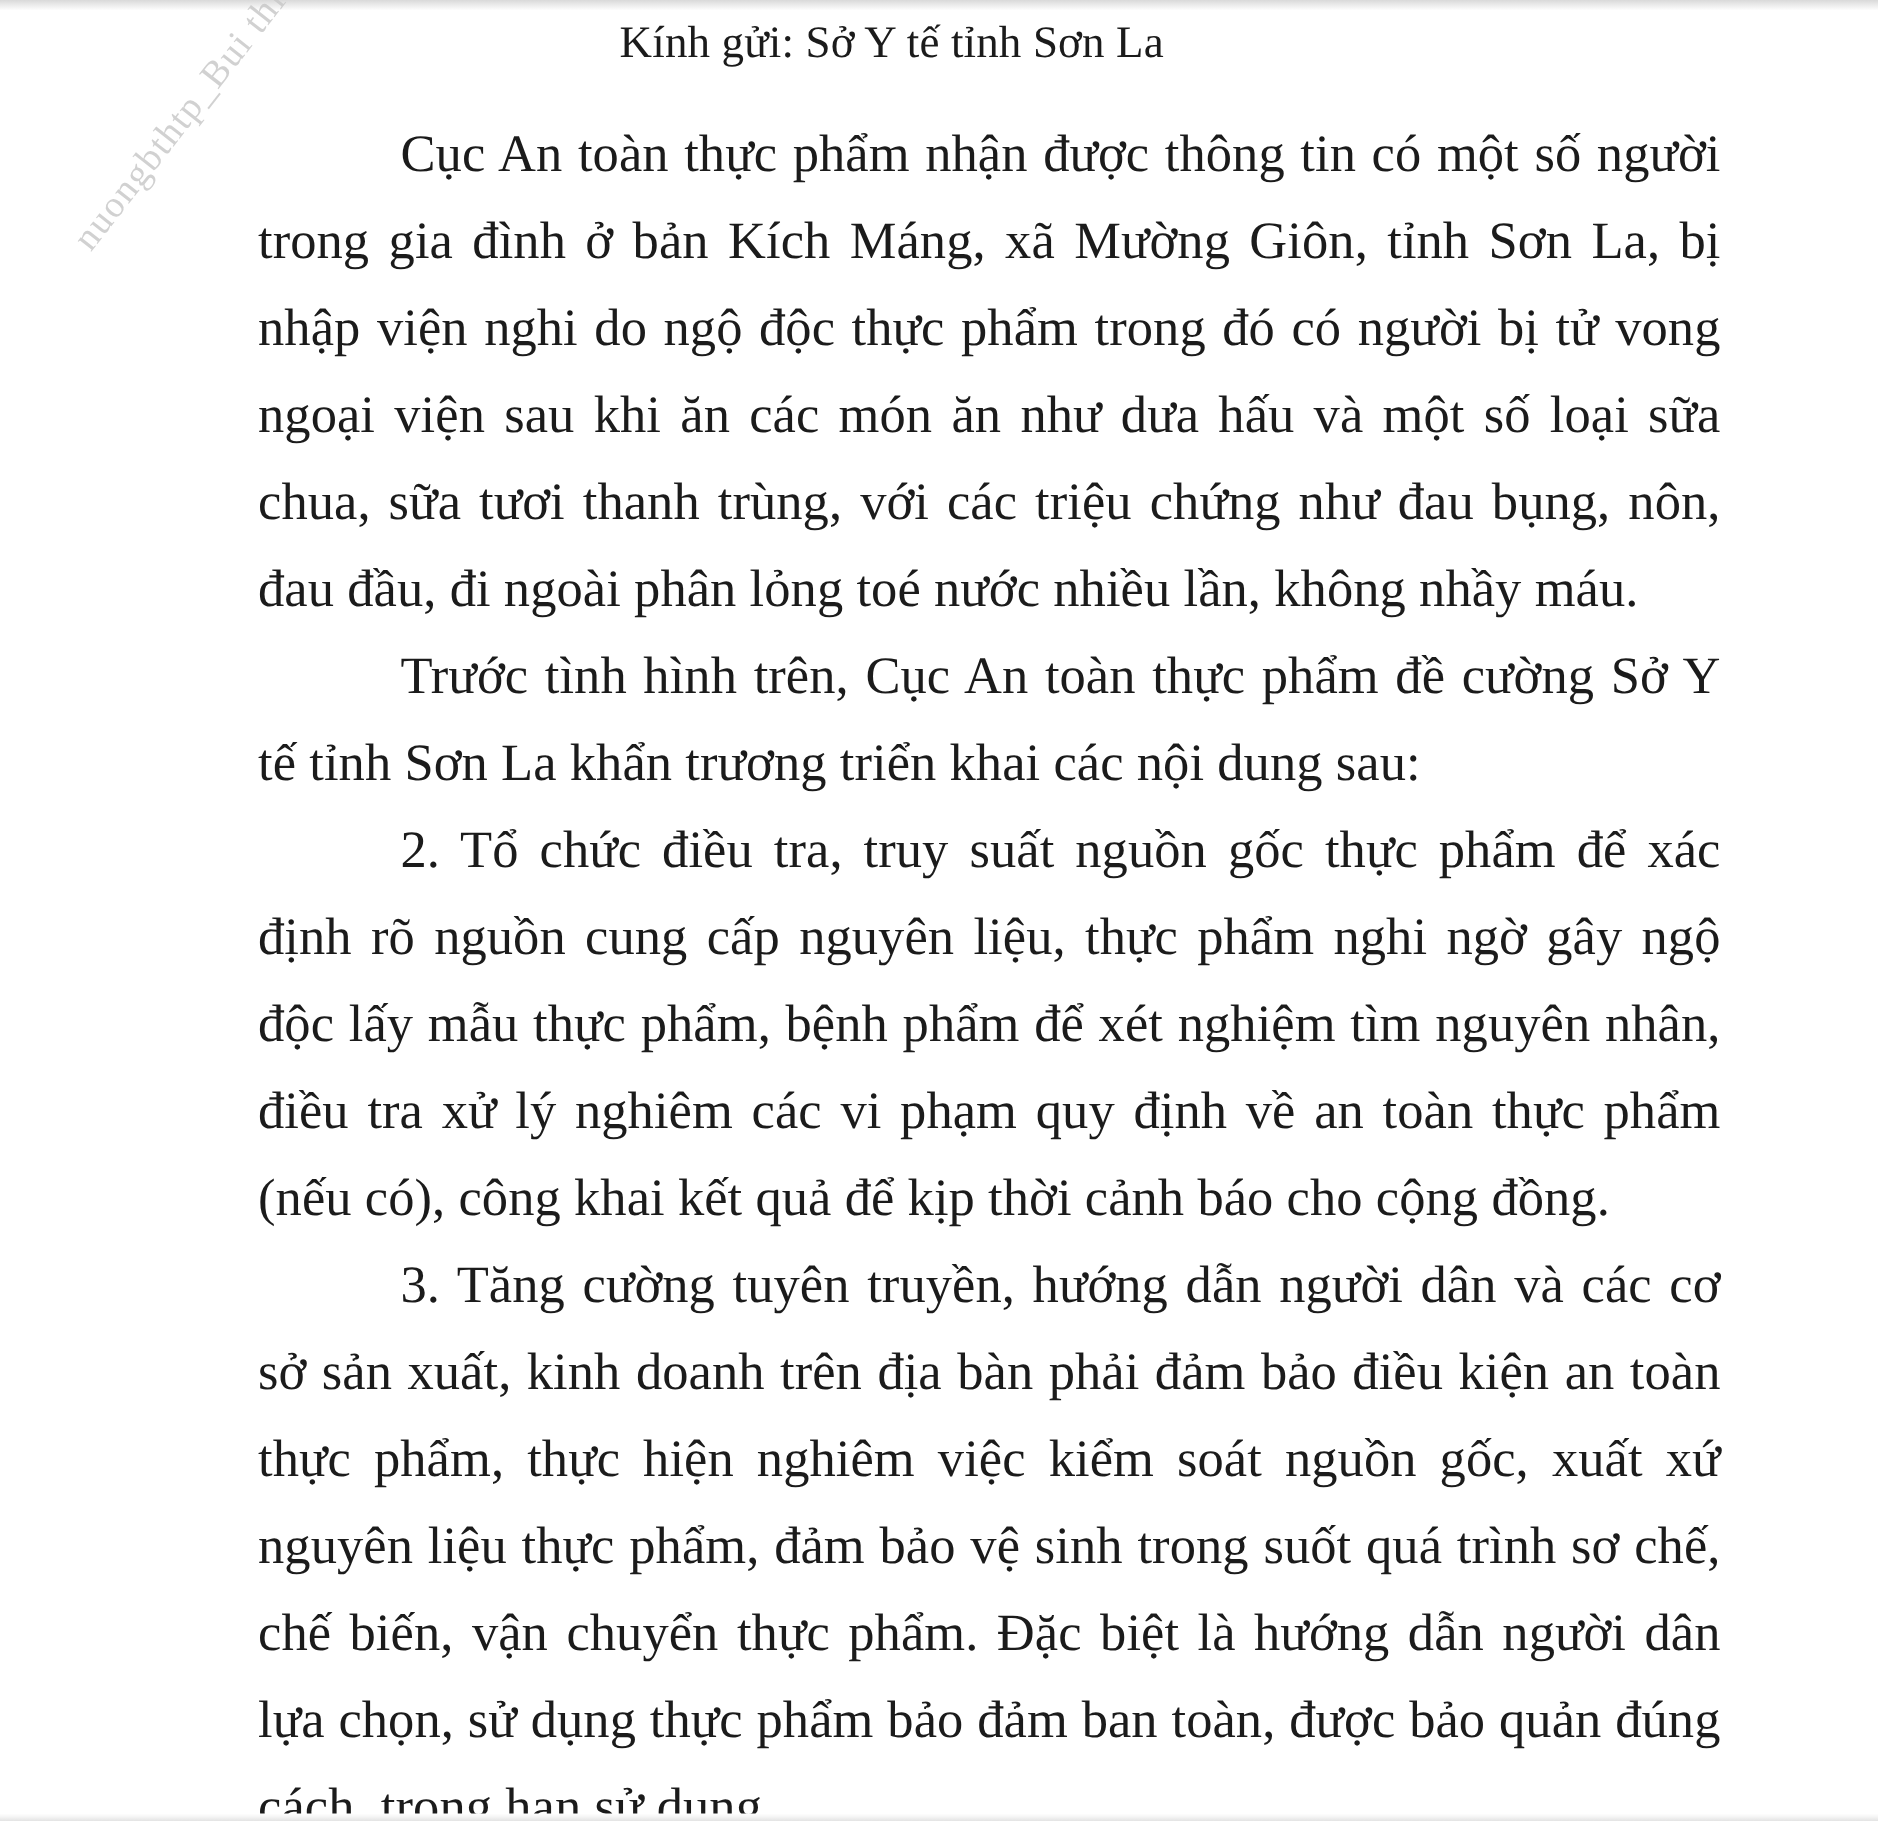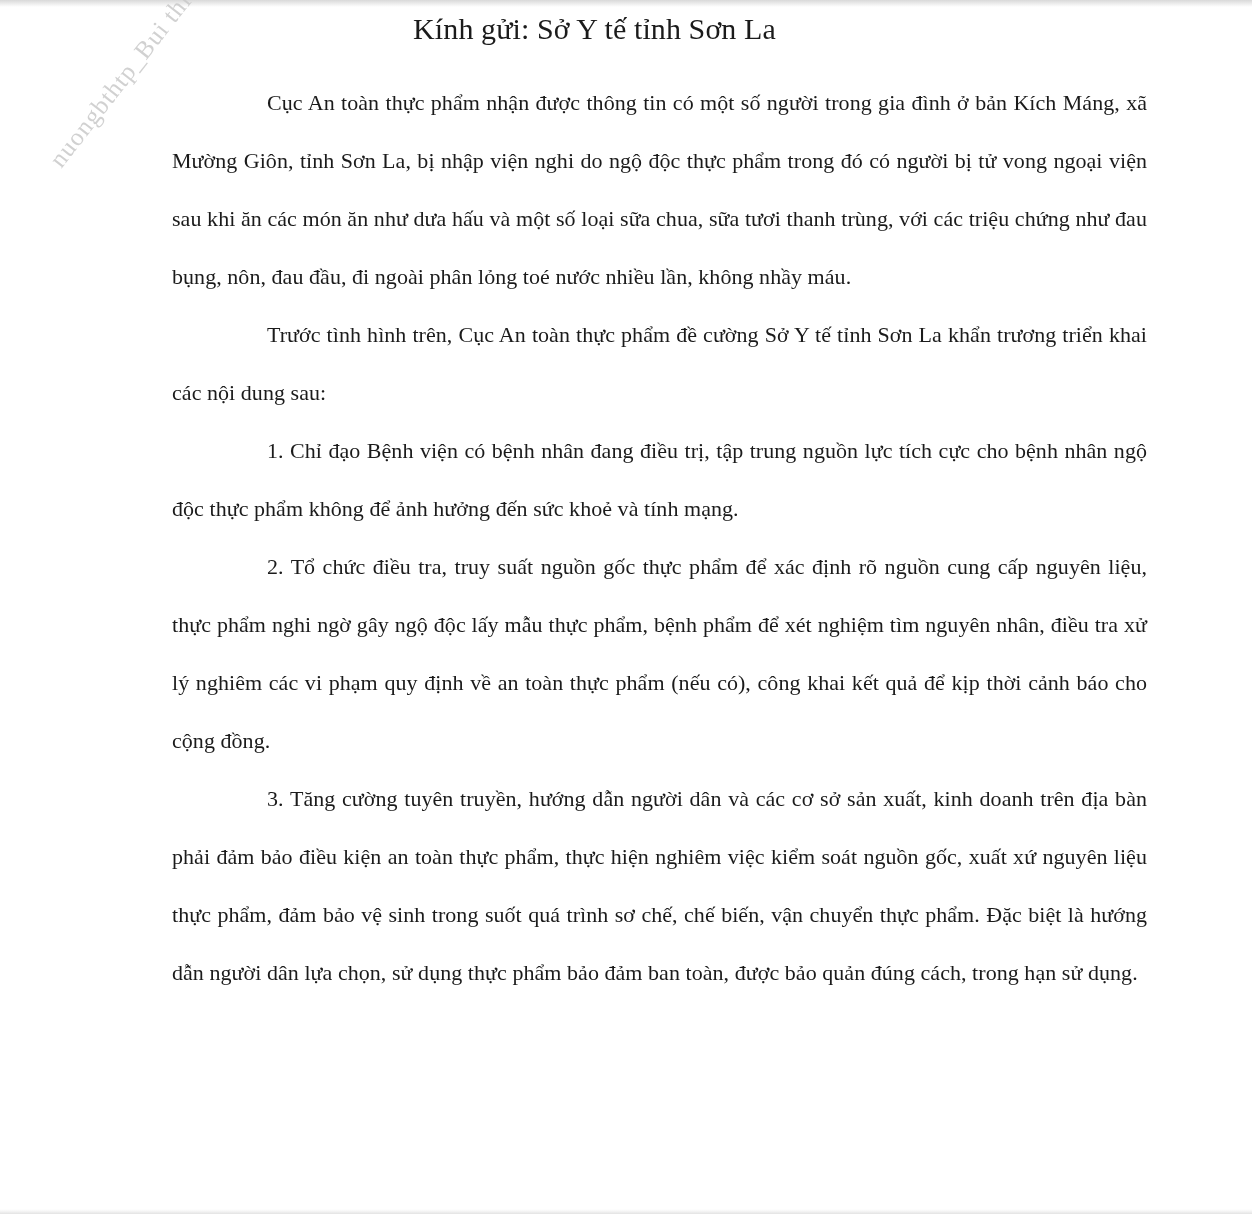--- a/index.html
+++ b/index.html
@@ -71,21 +71,21 @@
     line-height: 1.28;
     padding-top: 10px;
     padding-right: 130px;
     letter-spacing: 0.1px;
     font-family: Liberation Serif, serif;
   }
 
   .para {
     text-align: justify;
     text-justify: inter-word;
-    font-size: 22px;
+    font-size: 35px;
     line-height: 58px;
     text-indent: 95px;
     margin: 0;
     letter-spacing: 0.05px;
   }
 
   .para.first-para {
     margin-top: 26px;
   }
   .para.gap {
@@ -102,21 +102,20 @@
   <div class="watermark">nuongbthtp_Bui thi Hang Nuong_03</div>
 
   <div class="doc-body">
 
     <div class="salutation">Kính gửi: Sở Y tế tỉnh Sơn La</div>
 
     <p class="para first-para">Cục An toàn thực phẩm nhận được thông tin có một số người trong gia đình ở bản Kích Máng, xã Mường Giôn, tỉnh Sơn La, bị nhập viện nghi do ngộ độc thực phẩm trong đó có người bị tử vong ngoại viện sau khi ăn các món ăn như dưa hấu và một số loại sữa chua, sữa tươi thanh trùng, với các triệu chứng như đau bụng, nôn, đau đầu, đi ngoài phân lỏng toé nước nhiều lần, không nhầy máu.</p>
 
     <p class="para gap">Trước tình hình trên, Cục An toàn thực phẩm đề cường Sở Y tế tỉnh Sơn La khẩn trương triển khai các nội dung sau:</p>
 
-    <p class="para gap">1. Chỉ đạo Bệnh viện có bệnh nhân đang điều trị, tập trung nguồn lực tích cực cho bệnh nhân ngộ độc thực phẩm không để ảnh hưởng đến sức khoẻ và tính mạng.</p>
 
     <p class="para gap">2. Tổ chức điều tra, truy suất nguồn gốc thực phẩm để xác định rõ nguồn cung cấp nguyên liệu, thực phẩm nghi ngờ gây ngộ độc lấy mẫu thực phẩm, bệnh phẩm để xét nghiệm tìm nguyên nhân, điều tra xử lý nghiêm các vi phạm quy định về an toàn thực phẩm (nếu có), công khai kết quả để kịp thời cảnh báo cho cộng đồng.</p>
 
     <p class="para gap">3. Tăng cường tuyên truyền, hướng dẫn người dân và các cơ sở sản xuất, kinh doanh trên địa bàn phải đảm bảo điều kiện an toàn thực phẩm, thực hiện nghiêm việc kiểm soát nguồn gốc, xuất xứ nguyên liệu thực phẩm, đảm bảo vệ sinh trong suốt quá trình sơ chế, chế biến, vận chuyển thực phẩm. Đặc biệt là hướng dẫn người dân lựa chọn, sử dụng thực phẩm bảo đảm ban toàn, được bảo quản đúng cách, trong hạn sử dụng.</p>
 
   </div>
 
   <div class="scan-band-bottom"></div>
 </div>
 

